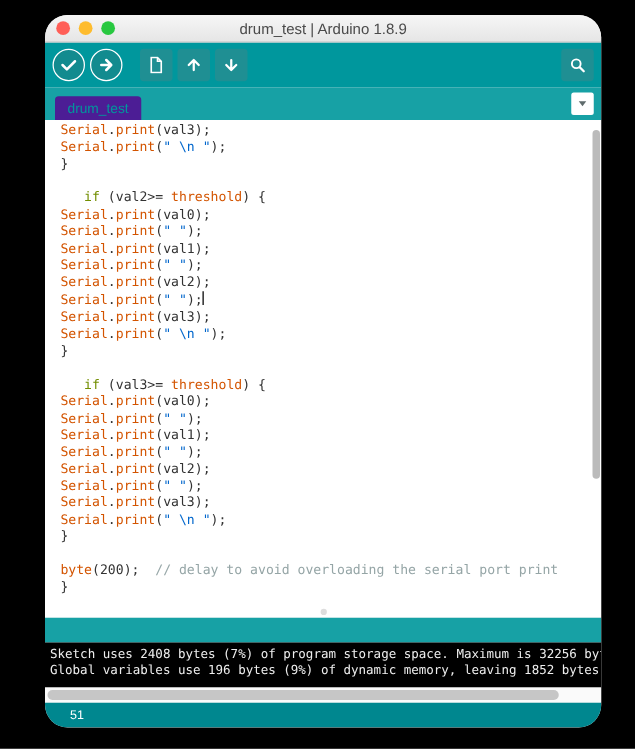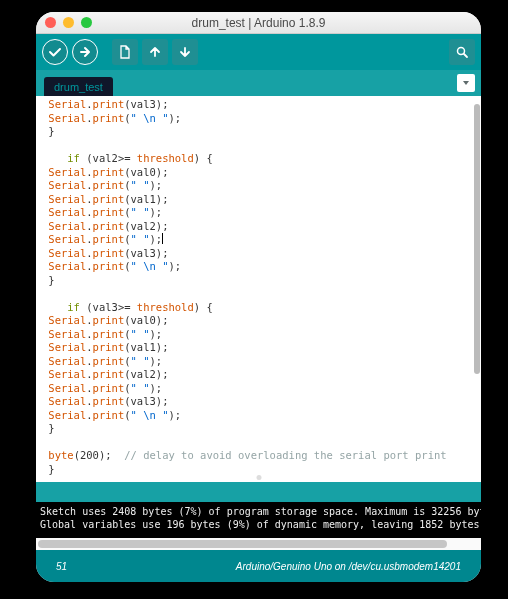--- a/index.html
+++ b/index.html
@@ -10,37 +10,37 @@
   .dot { width: 11px; height: 11px; border-radius: 50%; }
   .dot.r { background: #ff5f57; } .dot.y { background: #febc2e; } .dot.g { background: #28c840; }
   .title { position: absolute; left: 0; right: 0; text-align: center; color: #4a4a4a; font-size: 12px; }
   .toolbar { height: 36px; background: #00979d; display: flex; align-items: center; padding: 0 6px; gap: 4px; }
   .tb-btn { width: 26px; height: 26px; border-radius: 3px; display: flex; align-items: center; justify-content: center; }
   .tb-btn.round { border-radius: 50%; background: #128b8f; border:1.5px solid #fff; }
   .tb-btn.sq { background: #1f8f93; }
   .tb-btn svg { display: block; }
   .spacer { flex: 1; }
   .tabbar { height: 26px; background: #17a1a5; display: flex; align-items: flex-end; padding-left: 8px; position: relative; }
-  .tab { background: #0f172a; color: #00979d; padding: 4px 10px 3px; font-size: 11px; border-radius: 3px 3px 0 0; margin-bottom: 0; }
+  .tab { background: #4c1d95; color: #00979d; padding: 4px 10px 3px; font-size: 11px; border-radius: 3px 3px 0 0; margin-bottom: 0; }
   .tab-dd { position: absolute; right: 6px; top: 4px; width: 18px; height: 18px; background: #fff; border-radius: 2px; display:flex; align-items:center; justify-content:center; }
   .editor-wrap { flex: 1; background: #fff; position: relative; overflow: hidden; }
   .editor { position: absolute; inset: 0 10px 0 0; padding: 2px 0 0 6px; font-family: Menlo, Monaco, monospace; font-size: 10.5px; line-height: 13.5px; white-space: pre; color: #333; }
   .tk-o { color: #d35400; } 
   .tk-b { color: #0066cc; } 
   .tk-g { color: #728e00; } 
   .tk-n { color: #333; }
   .tk-c { color: #95a5a6; }
   .cursor { display:inline-block; width:1px; height:11px; background:#000; vertical-align:-1px; }
   .vscroll { position:absolute; right:1px; top:2%; width:6px; height:70%; background:#bbb; border-radius:3px; }
   .resize-dot { position:absolute; left:50%; bottom:2px; width:5px; height:5px; border-radius:50%; background:#ddd; transform:translateX(-50%); }
   .msgbar { height: 20px; background: #17a1a5; }
   .console { background: #000; color: #eee; font-family: Menlo, Monaco, monospace; font-size: 10px; line-height: 13px; padding: 3px 4px; height: 36px; overflow:hidden; white-space: pre; }
   .hscroll-track { height: 12px; background: #fafafa; position:relative; }
   .hscroll-thumb { position:absolute; left:2px; top:2px; height:8px; width:92%; background:#c6c6c6; border-radius:4px; }
-  .status { height: 32px; background: #00878f; color: #fff; display: flex; align-items: center; padding: 0 20px; font-size: 10px; font-style: italic; }
+  .status { height: 20px; background: #00878f; color: #fff; display: flex; align-items: center; padding: 0 20px; font-size: 10px; }
 </style>
 </head>
 <body>
 
 <div class="window">
   <div class="titlebar">
     <div class="traffic">
       <div class="dot r"></div>
       <div class="dot y"></div>
       <div class="dot g"></div>
@@ -132,15 +132,14 @@
   <div class="console"><span>Sketch uses 2408 bytes (7%) of program storage space. Maximum is 32256 byte</span>
 <span>Global variables use 196 bytes (9%) of dynamic memory, leaving 1852 bytes f</span></div>
 
   <div class="hscroll-track">
     <div class="hscroll-thumb"></div>
   </div>
 
   <div class="status">
     <span>51</span>
     <div class="spacer"></div>
-    <span>Arduino/Genuino Uno on /dev/cu.usbmodem14201</span>
   </div>
 </div>
 
 </body></html>

